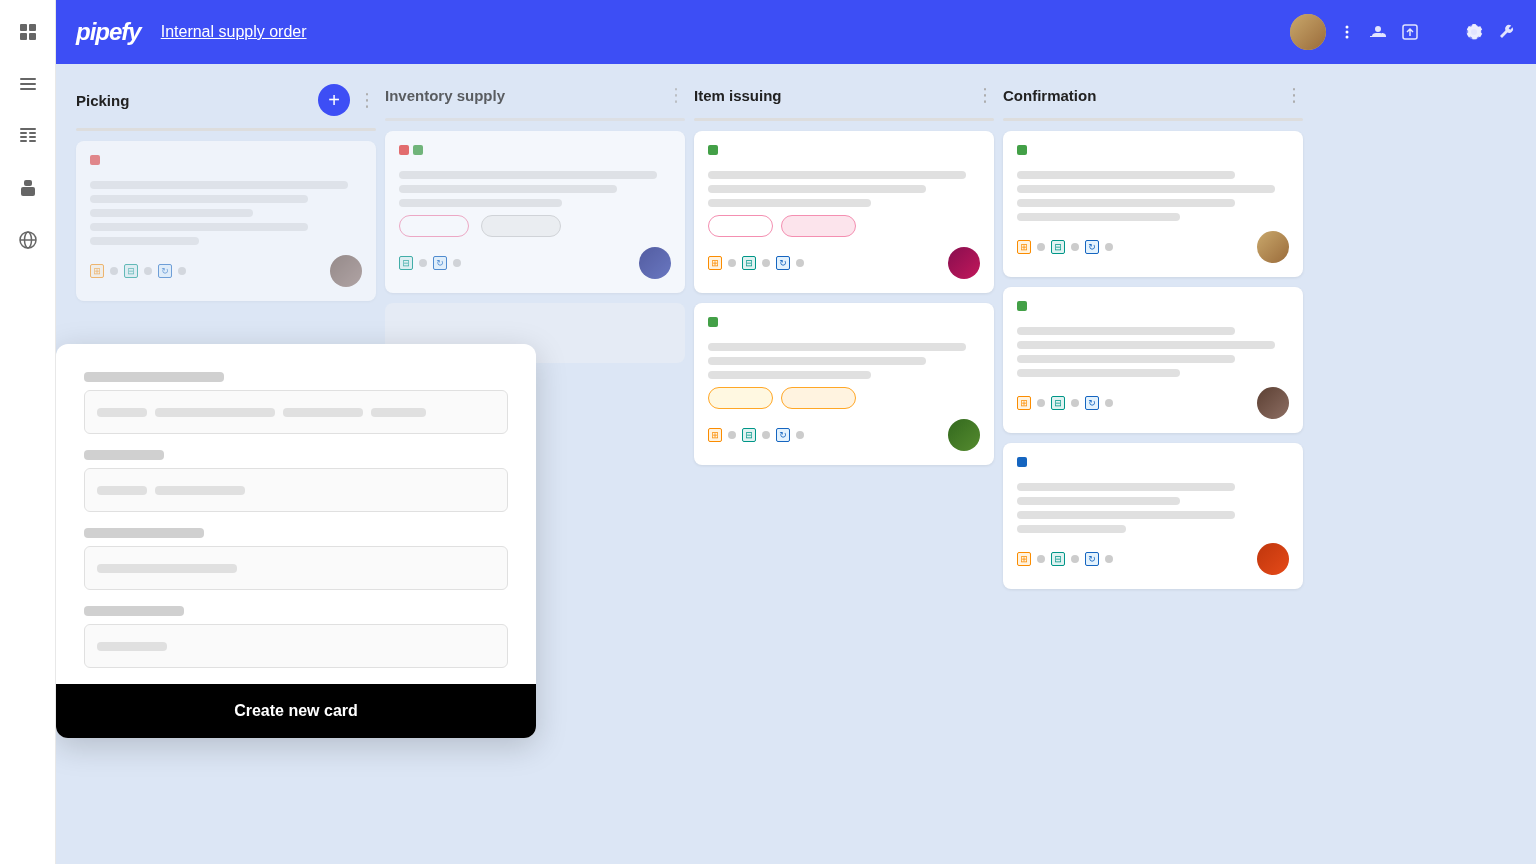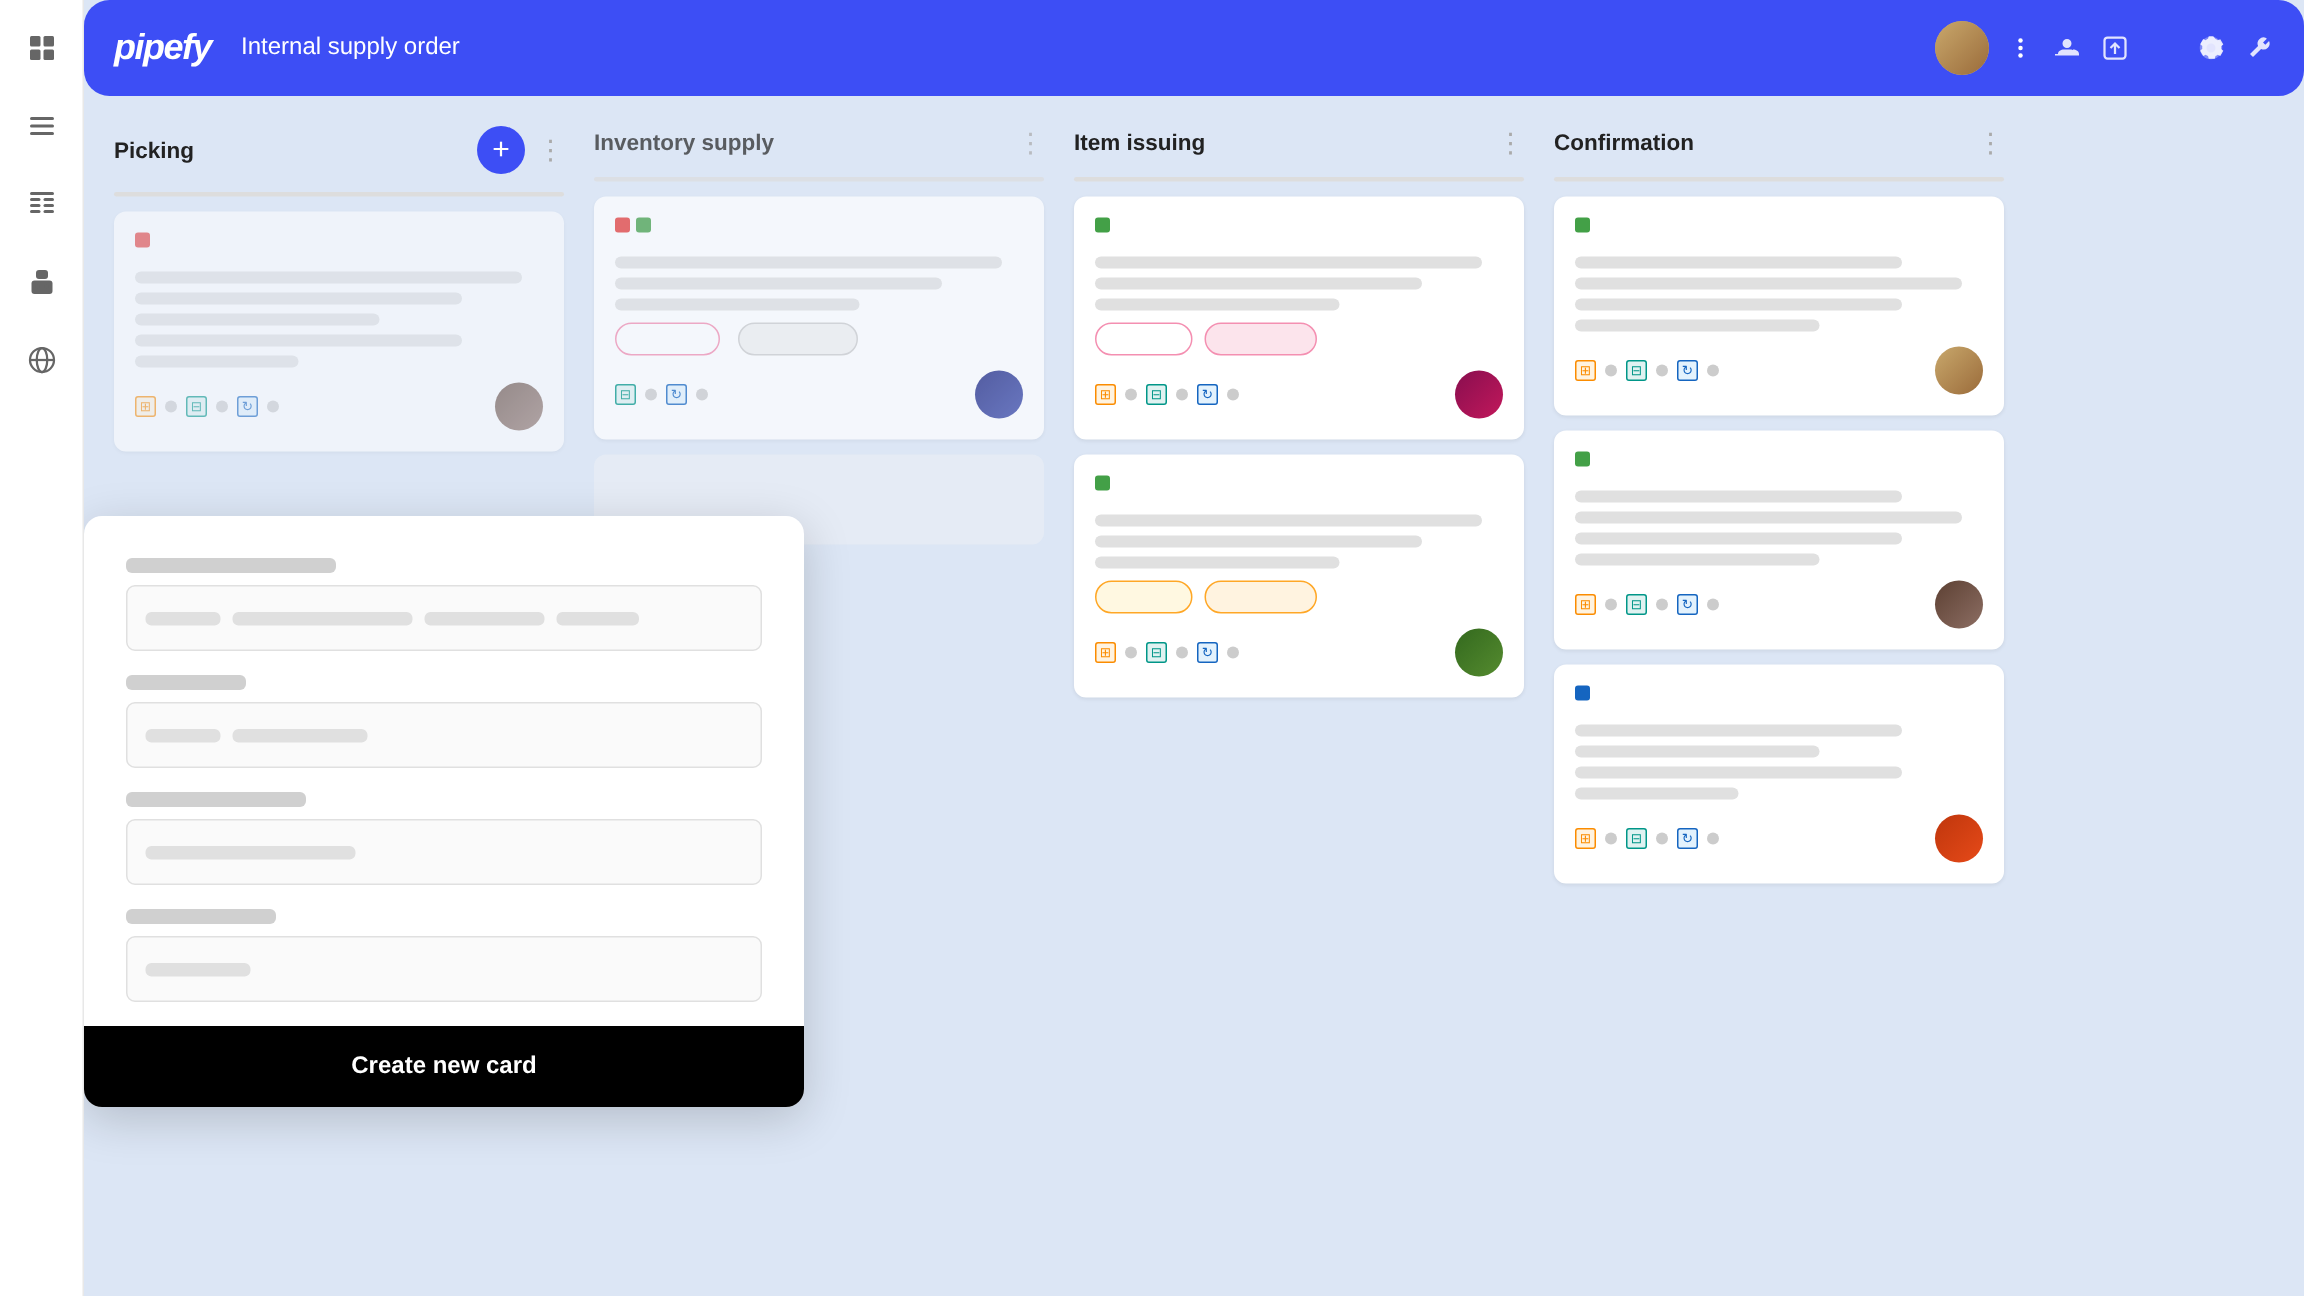--- a/index.html
+++ b/index.html
@@ -45,34 +45,34 @@
     }
 
     
     .header {
       background: #3d4ef5;
       height: 64px;
       display: flex;
       align-items: center;
       padding: 16px 20px;
       flex-shrink: 0;
-      border-radius: 17px;
     }
     .logo {
       color: #fff;
       font-size: 24px;
       font-weight: 700;
       font-style: italic;
       margin-right: 20px;
       letter-spacing: -1px;
     }
     .pipe-title {
       color: #fff;
       font-size: 16px;
       font-weight: 400;
+      text-decoration: underline;
     }
     .header-spacer { flex: 1; }
     .header-actions {
       display: flex;
       align-items: center;
       gap: 12px;
     }
     .header-avatar {
       width: 36px;
       height: 36px;
@@ -95,21 +95,21 @@
       display: flex;
       align-items: center;
       font-size: 18px;
     }
 
     
     .board {
       flex: 1;
       display: flex;
       padding: 20px;
-      gap: 20px;
+      gap: 9px;
       overflow-x: auto;
       position: relative;
     }
 
     
     .column {
       min-width: 300px;
       width: 300px;
       flex-shrink: 0;
     }

